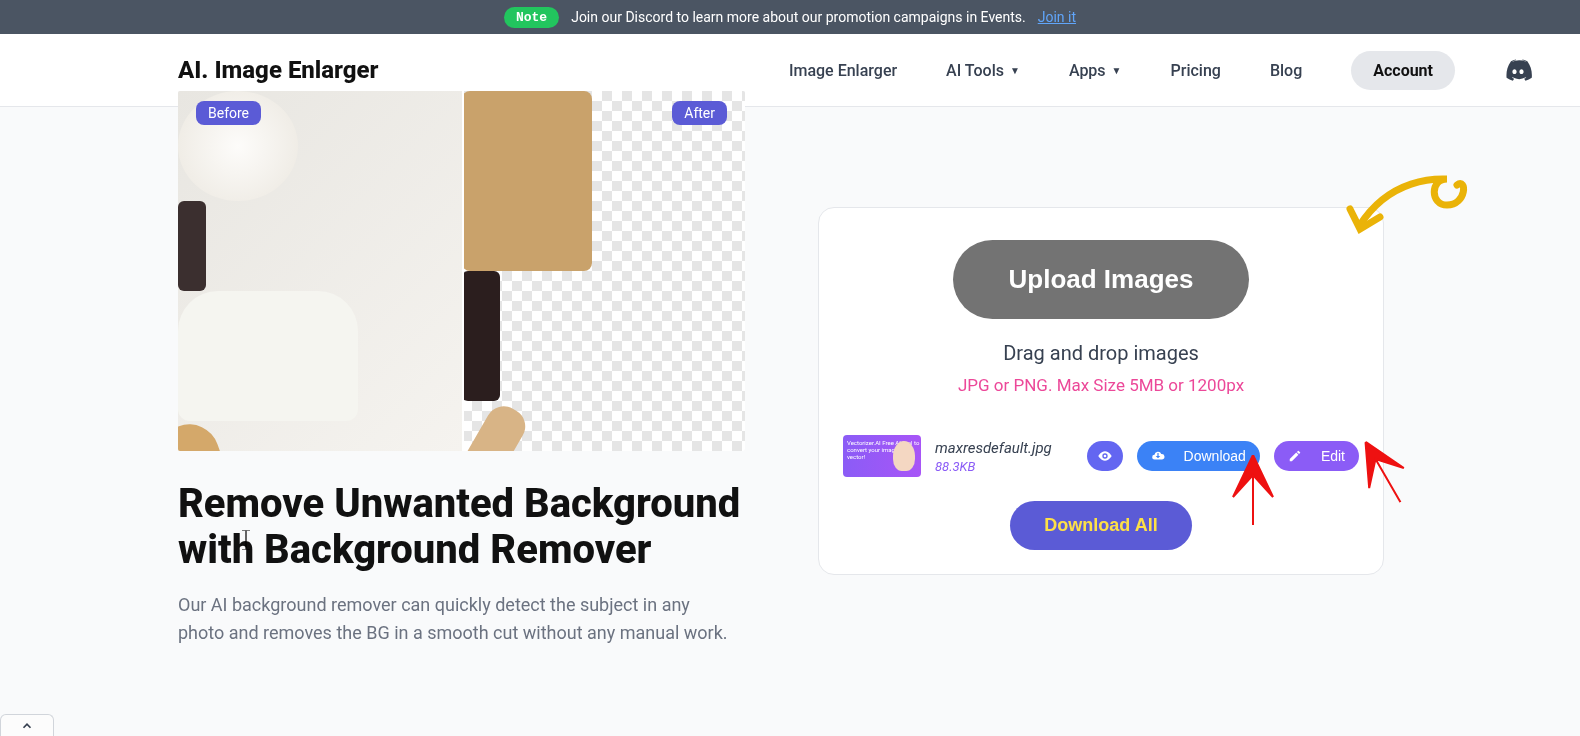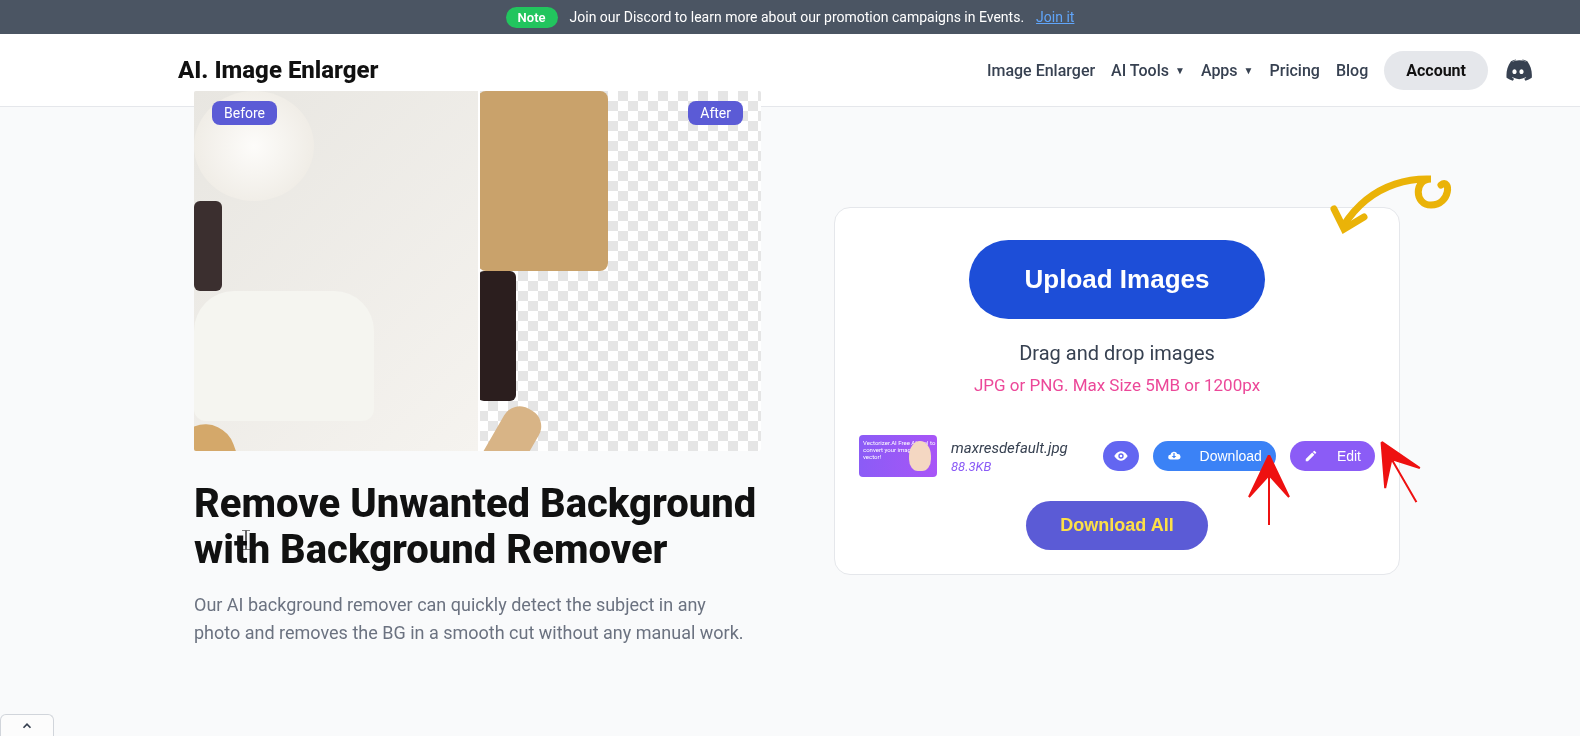--- a/index.html
+++ b/index.html
@@ -1,33 +1,33 @@
 <!DOCTYPE html>
 <html><head>
 <meta charset="utf-8">
 <style>
 * { margin: 0; padding: 0; box-sizing: border-box; }
 body { font-family: -apple-system, BlinkMacSystemFont, "Segoe UI", Roboto, Helvetica, Arial, sans-serif; background: #f9fafb; width: 1580px; height: 736px; overflow: hidden; position: relative; }
 
 
 .banner { background: #4b5563; color: #fff; height: 34px; display: flex; align-items: center; justify-content: center; font-size: 14px; gap: 12px; }
-.note-pill { background: #22c55e; color: #fff; padding: 3px 12px; border-radius: 12px; font-size: 13px; font-weight: 600; }
+.note-pill { background: #22c55e; color: #fff; padding: 3px 12px; border-radius: 12px; font-size: 13px; font-weight: 600; font-family: Liberation Mono, monospace; }
 .banner-link { color: #60a5fa; text-decoration: underline; cursor: pointer; }
 
 
 .header { background: #fff; height: 73px; border-bottom: 1px solid #e5e7eb; display: flex; align-items: center; padding: 0 48px; justify-content: space-between; }
 .logo { font-size: 24px; font-weight: 800; color: #111; margin-left: 130px; text-align: center; }
-.nav { display: flex; align-items: center; gap: 16px; margin-right: 0; }
+.nav { display: flex; align-items: center; gap: 49px; margin-right: 0; }
 .nav-item { color: #374151; font-size: 16px; font-weight: 500; cursor: pointer; display: flex; align-items: center; gap: 4px; }
 .chev { font-size: 10px; margin-left: 2px; }
 .account-btn { background: #e5e7eb; color: #111; padding: 10px 22px; border-radius: 22px; font-weight: 700; font-size: 16px; cursor: pointer; }
 .discord-icon { width: 28px; height: 28px; cursor: pointer; }
 
 
-.main { display: flex; padding: 0 64px; gap: 40px; }
+.main { display: flex; padding: 0 48px; gap: 40px; }
 .left-col { width: 600px; margin-left: 130px; }
 .compare-wrap { width: 567px; height: 360px; position: relative; background: #f3f4f6; border-radius: 2px; overflow: hidden; margin-top: -16px; }
 .before-img { position: absolute; left: 0; top: 0; width: 50%; height: 100%; background: linear-gradient(135deg,#e8e6e1,#f5f3ef); }
 .after-img { position: absolute; right: 0; top: 0; width: 50%; height: 100%; background-image: repeating-conic-gradient(#fff 0% 25%, #e5e5e5 0% 50%); background-size: 20px 20px; }
 .slider-line { position: absolute; left: 50%; top: 0; height: 100%; width: 2px; background: #fff; }
 .badge { position: absolute; top: 10px; background: #5b5bd6; color: #fff; padding: 4px 12px; border-radius: 8px; font-size: 14px; filter: blur(0.5px); }
 .badge.before { left: 18px; }
 .badge.after { right: 18px; }
 .bottle1 { left: 230px; top: 40px; width: 28px; height: 90px; background: #3b2f2f; border-radius: 6px; }
 .board { right: 16px; top: 30px; width: 130px; height: 180px; background: #c9a26b; border-radius: 8px; }
@@ -37,21 +37,21 @@
 .loofah { left: 50px; top: 40px; width: 120px; height: 110px; background: radial-gradient(circle,#fdfcfa,#ebe7df); border-radius: 50%; }
 .brush2 { right: 100px; bottom: 30px; width: 40px; height: 130px; background: #d8b486; border-radius: 18px; transform: rotate(30deg); }
 
 .heading { font-size: 40px; font-weight: 800; color: #111; line-height: 1.15; margin-top: 30px; }
 .subtext { font-size: 18px; color: #6b7280; margin-top: 18px; line-height: 1.55; max-width: 550px; }
 
 
 .right-col { flex: 1; padding-top: 100px; position: relative; }
 .curly-arrow { position: absolute; top: 60px; right: 60px; width: 130px; height: 90px; }
 .upload-card { background: #fff; border: 1px solid #e5e7eb; border-radius: 16px; padding: 32px 24px 24px; width: 566px; margin-left: 0; }
-.upload-btn { background: #1d4ed8; color: #fff; font-size: 26px; font-weight: 800; padding: 24px 56px; border-radius: 40px; border: none; cursor: pointer; display: block; margin: 0 auto; }
+.upload-btn { background: #737373; color: #fff; font-size: 26px; font-weight: 800; padding: 24px 56px; border-radius: 40px; border: none; cursor: pointer; display: block; margin: 0 auto; }
 .drag-text { text-align: center; color: #374151; font-size: 20px; margin-top: 22px; }
 .hint-text { text-align: center; color: #ec4899; font-size: 17px; margin-top: 10px; }
 
 .file-row { display: flex; align-items: center; gap: 14px; margin-top: 40px; }
 .thumb { width: 78px; height: 42px; background: linear-gradient(90deg,#8b5cf6,#a855f7); border-radius: 4px; position: relative; overflow: hidden; }
 .thumb-txt { position: absolute; left: 4px; top: 4px; color: #fff; font-size: 6px; line-height: 1.2; }
 .thumb-face { position: absolute; right: 6px; top: 6px; width: 22px; height: 30px; background: #f4d7c2; border-radius: 50% 50% 40% 40%; }
 .file-info { flex: 1; font-style: italic; }
 .file-name { font-size: 15px; color: #374151; }
 .file-size { font-size: 13px; color: #8b5cf6; margin-top: 2px; }

